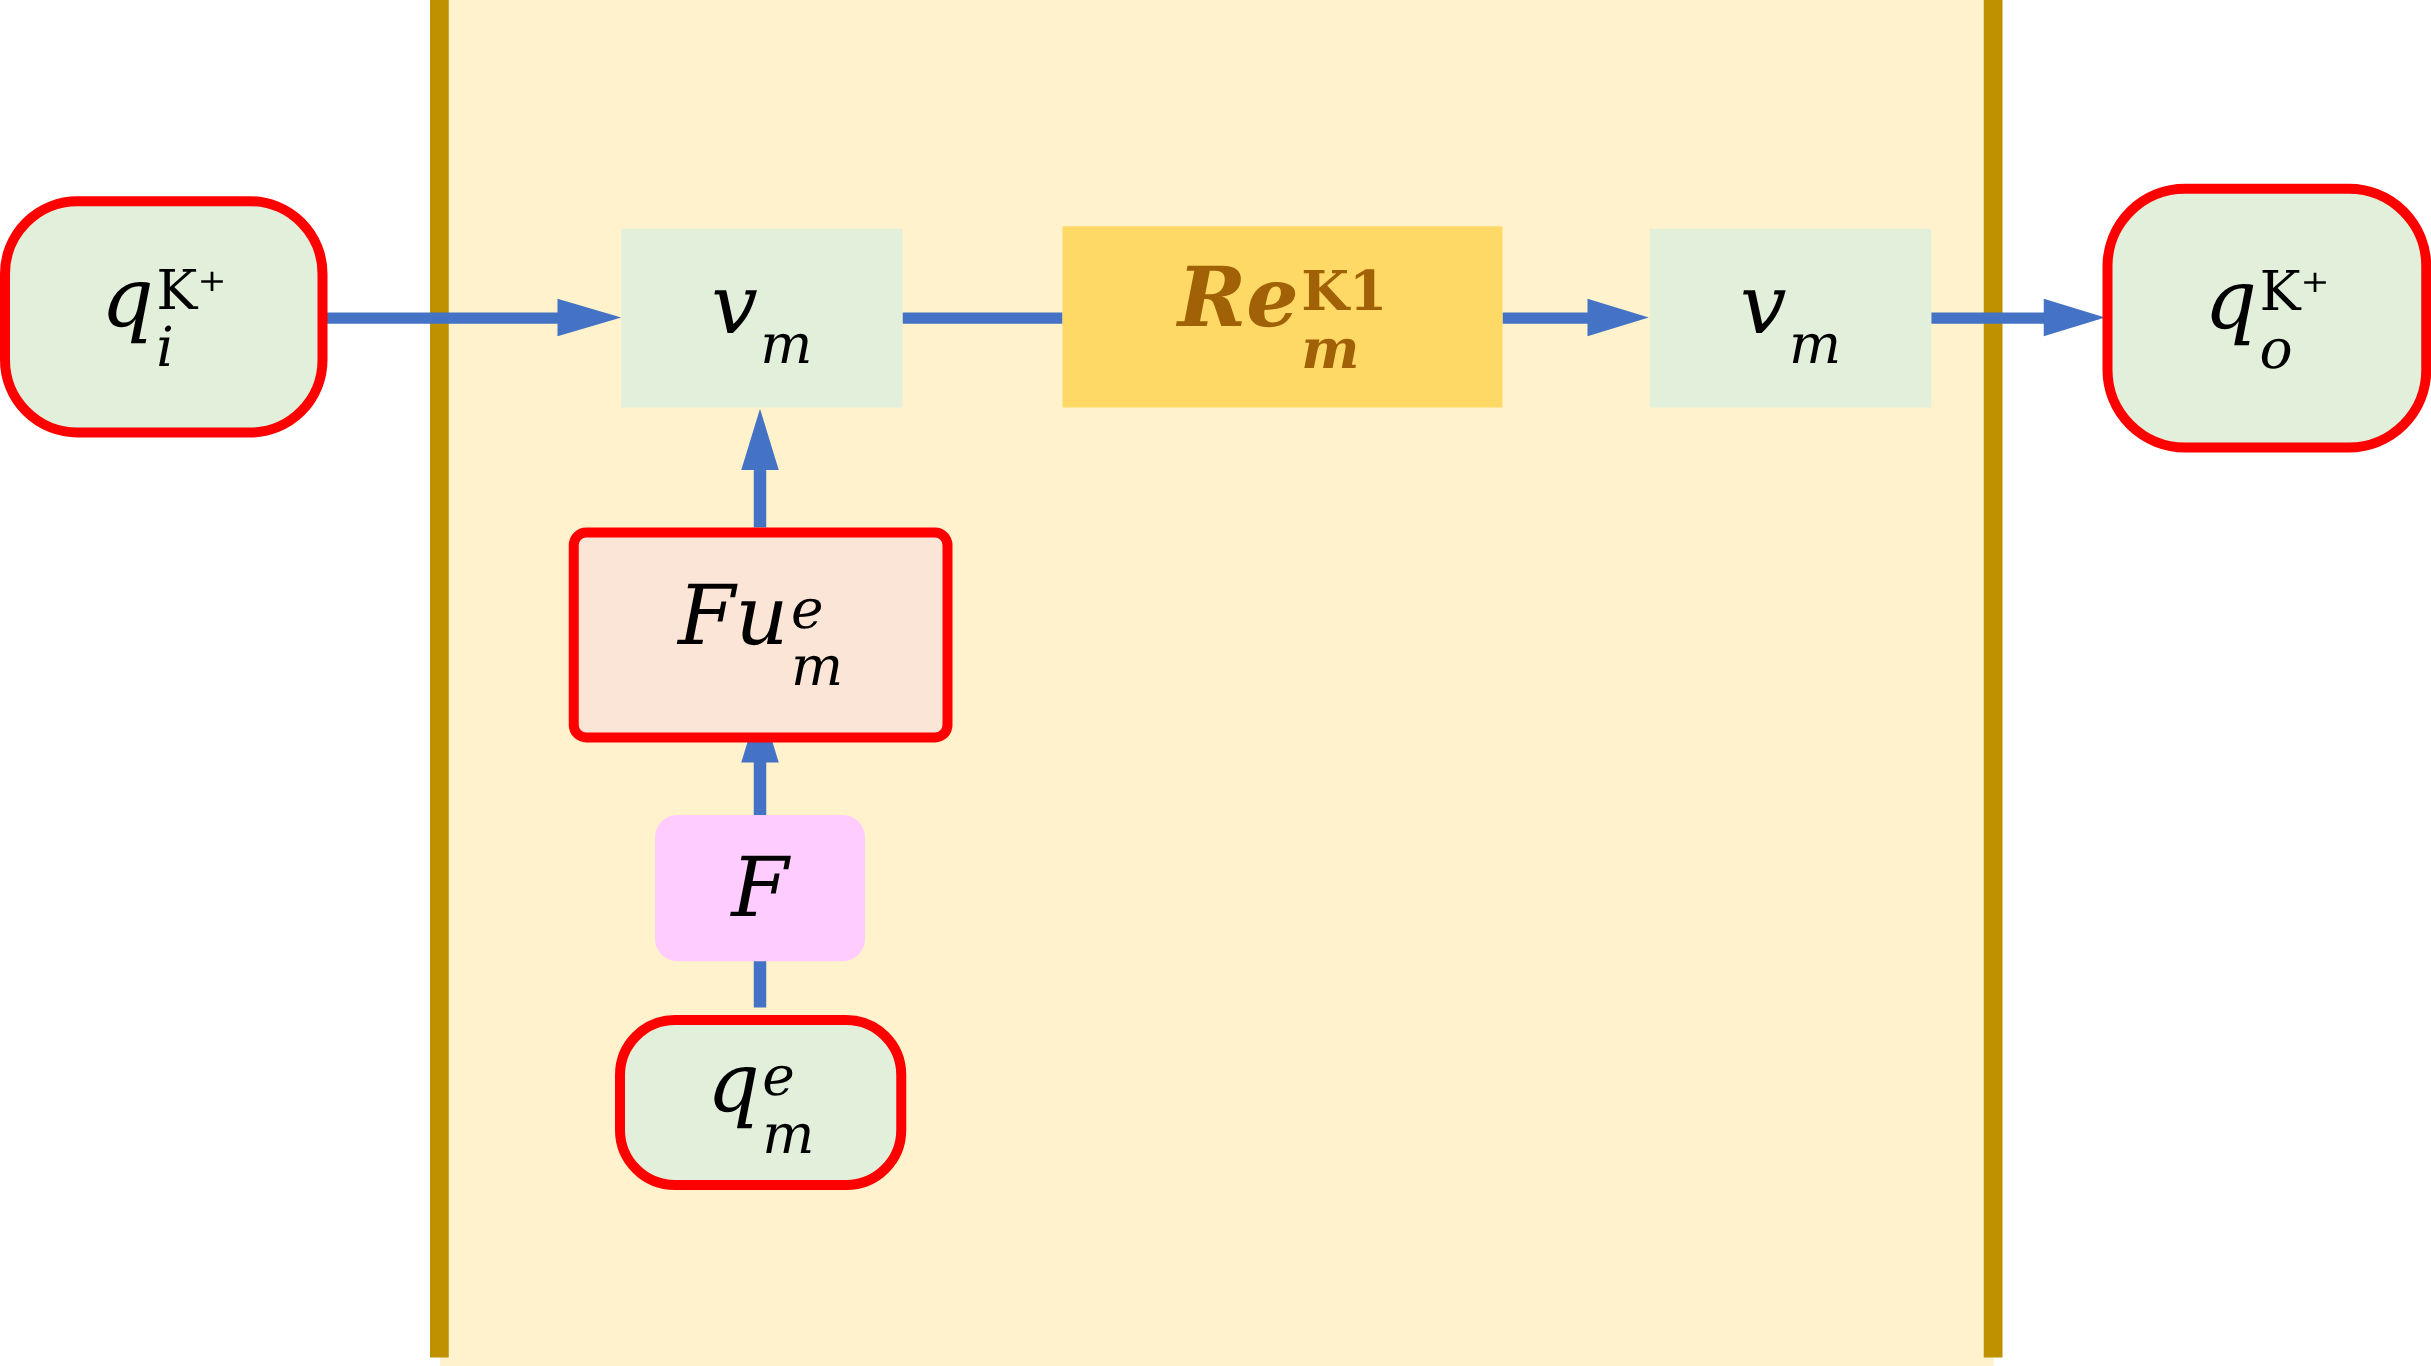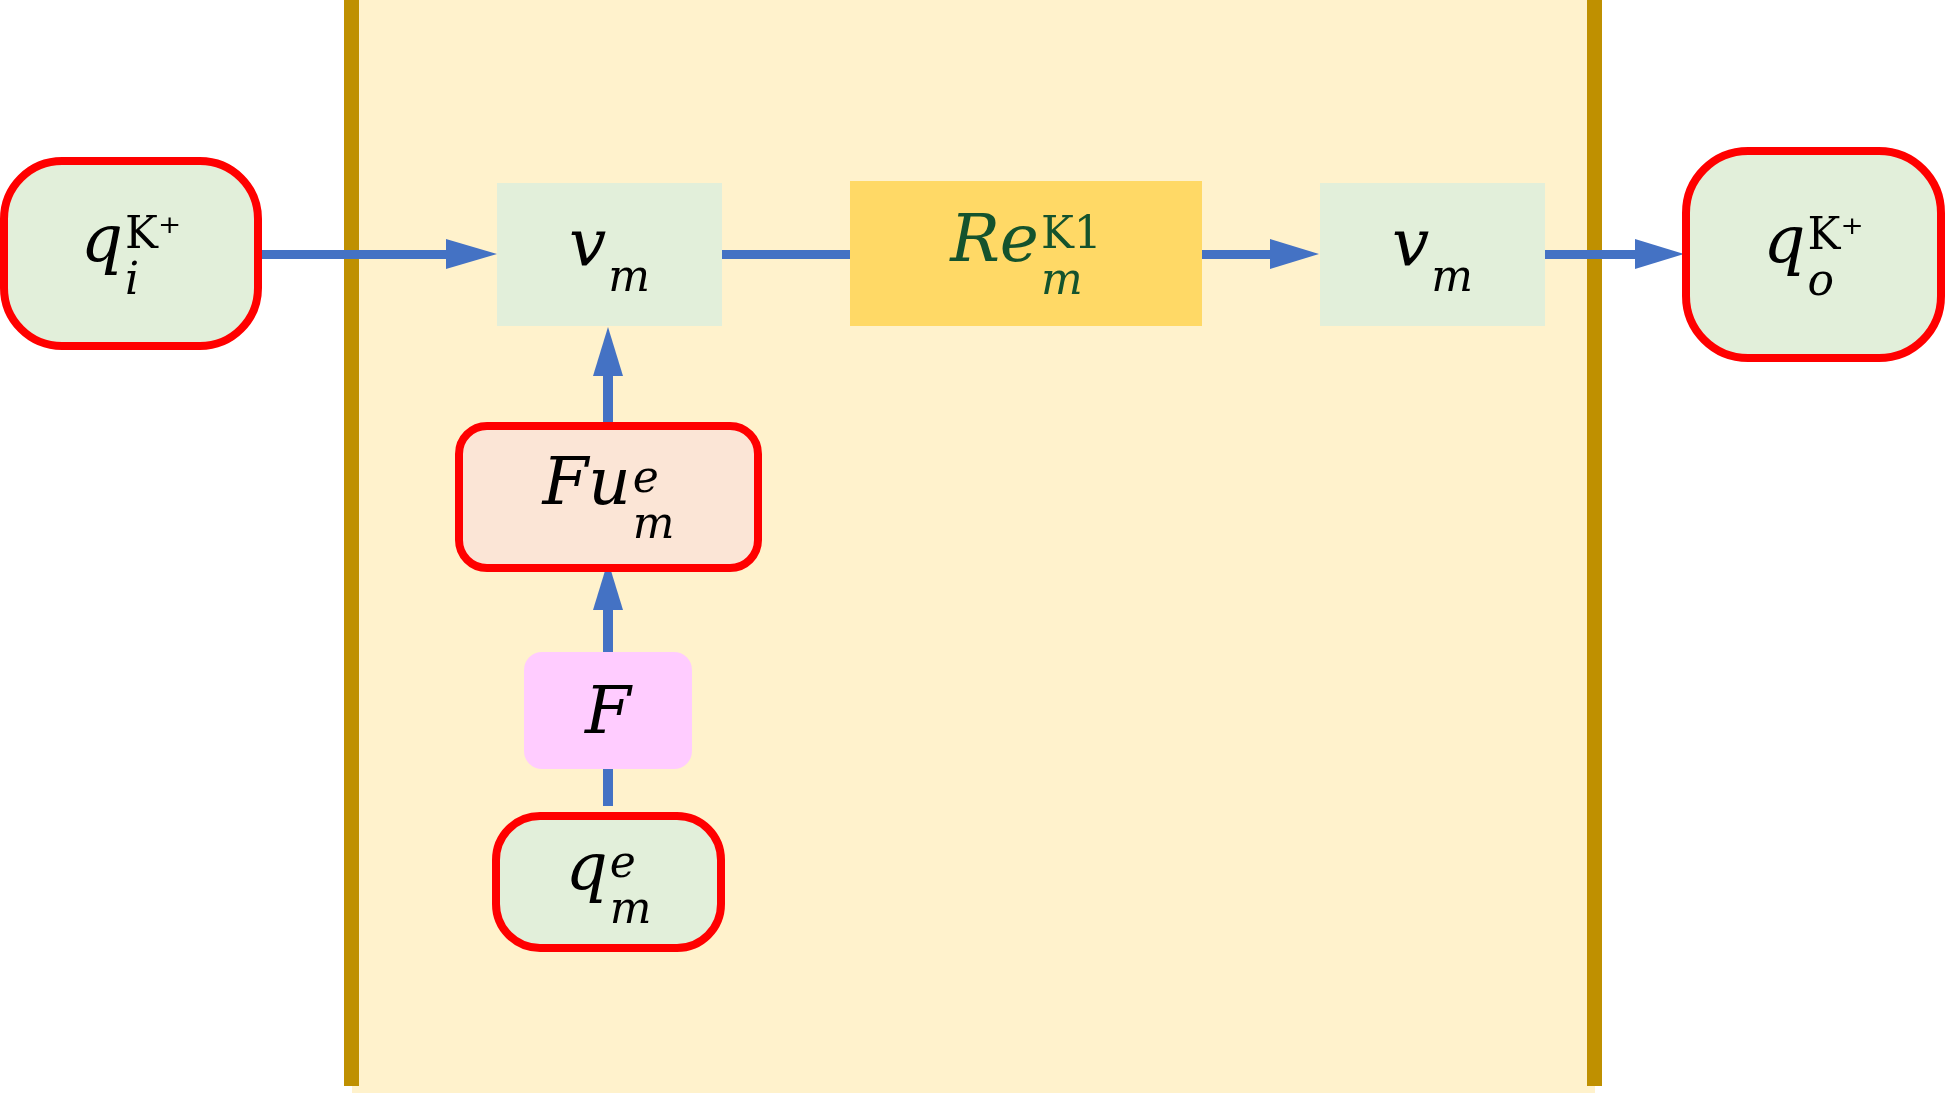--- a/index.html
+++ b/index.html
@@ -60,21 +60,21 @@
 
 <div class="abs node" style="left:497px; top:183px; width:225px; height:143px; background:#E2EFDA;">
   <span class="math">
     <span class="base">v</span><span class="script">
         <span class="sub only">m</span>
       </span>
   </span>
 </div>
 
 <div class="abs node" style="left:850px; top:181px; width:352px; height:145px; background:#FFD966;">
-  <span class="math" style="color:#14532d;">
+  <span class="math" style="color:#a16207;font-weight:bold;">
     <span class="base">Re</span><span class="script">
         <span class="sup upright">K1</span>
         <span class="sub">m</span>
       </span>
   </span>
 </div>
 
 <div class="abs node" style="left:1320px; top:183px; width:225px; height:143px; background:#E2EFDA;">
   <span class="math">
     <span class="base">v</span><span class="script">
@@ -85,21 +85,21 @@
 
 <div class="abs node round-red" style="left:1682px; top:147px; width:263px; height:215px; border-radius:66px; background:#E2EFDA;">
   <span class="math">
     <span class="base">q</span><span class="script">
         <span class="sup upright">K⁺</span>
         <span class="sub">o</span>
       </span>
   </span>
 </div>
 
-<div class="abs node round-red" style="left:455px; top:422px; width:307px; height:150px; border-radius:32px; background:#FBE5D6;">
+<div class="abs node round-red" style="left:455px; top:422px; width:307px; height:172px; border-radius:14px; background:#FBE5D6;">
   <span class="math">
     <span class="base">Fu</span><span class="script">
         <span class="sup">e</span>
         <span class="sub">m</span>
       </span>
   </span>
 </div>
 
 <div class="abs node" style="left:524px; top:652px; width:168px; height:117px; border-radius:18px; background:#FFCCFF;">
   <span class="math">

